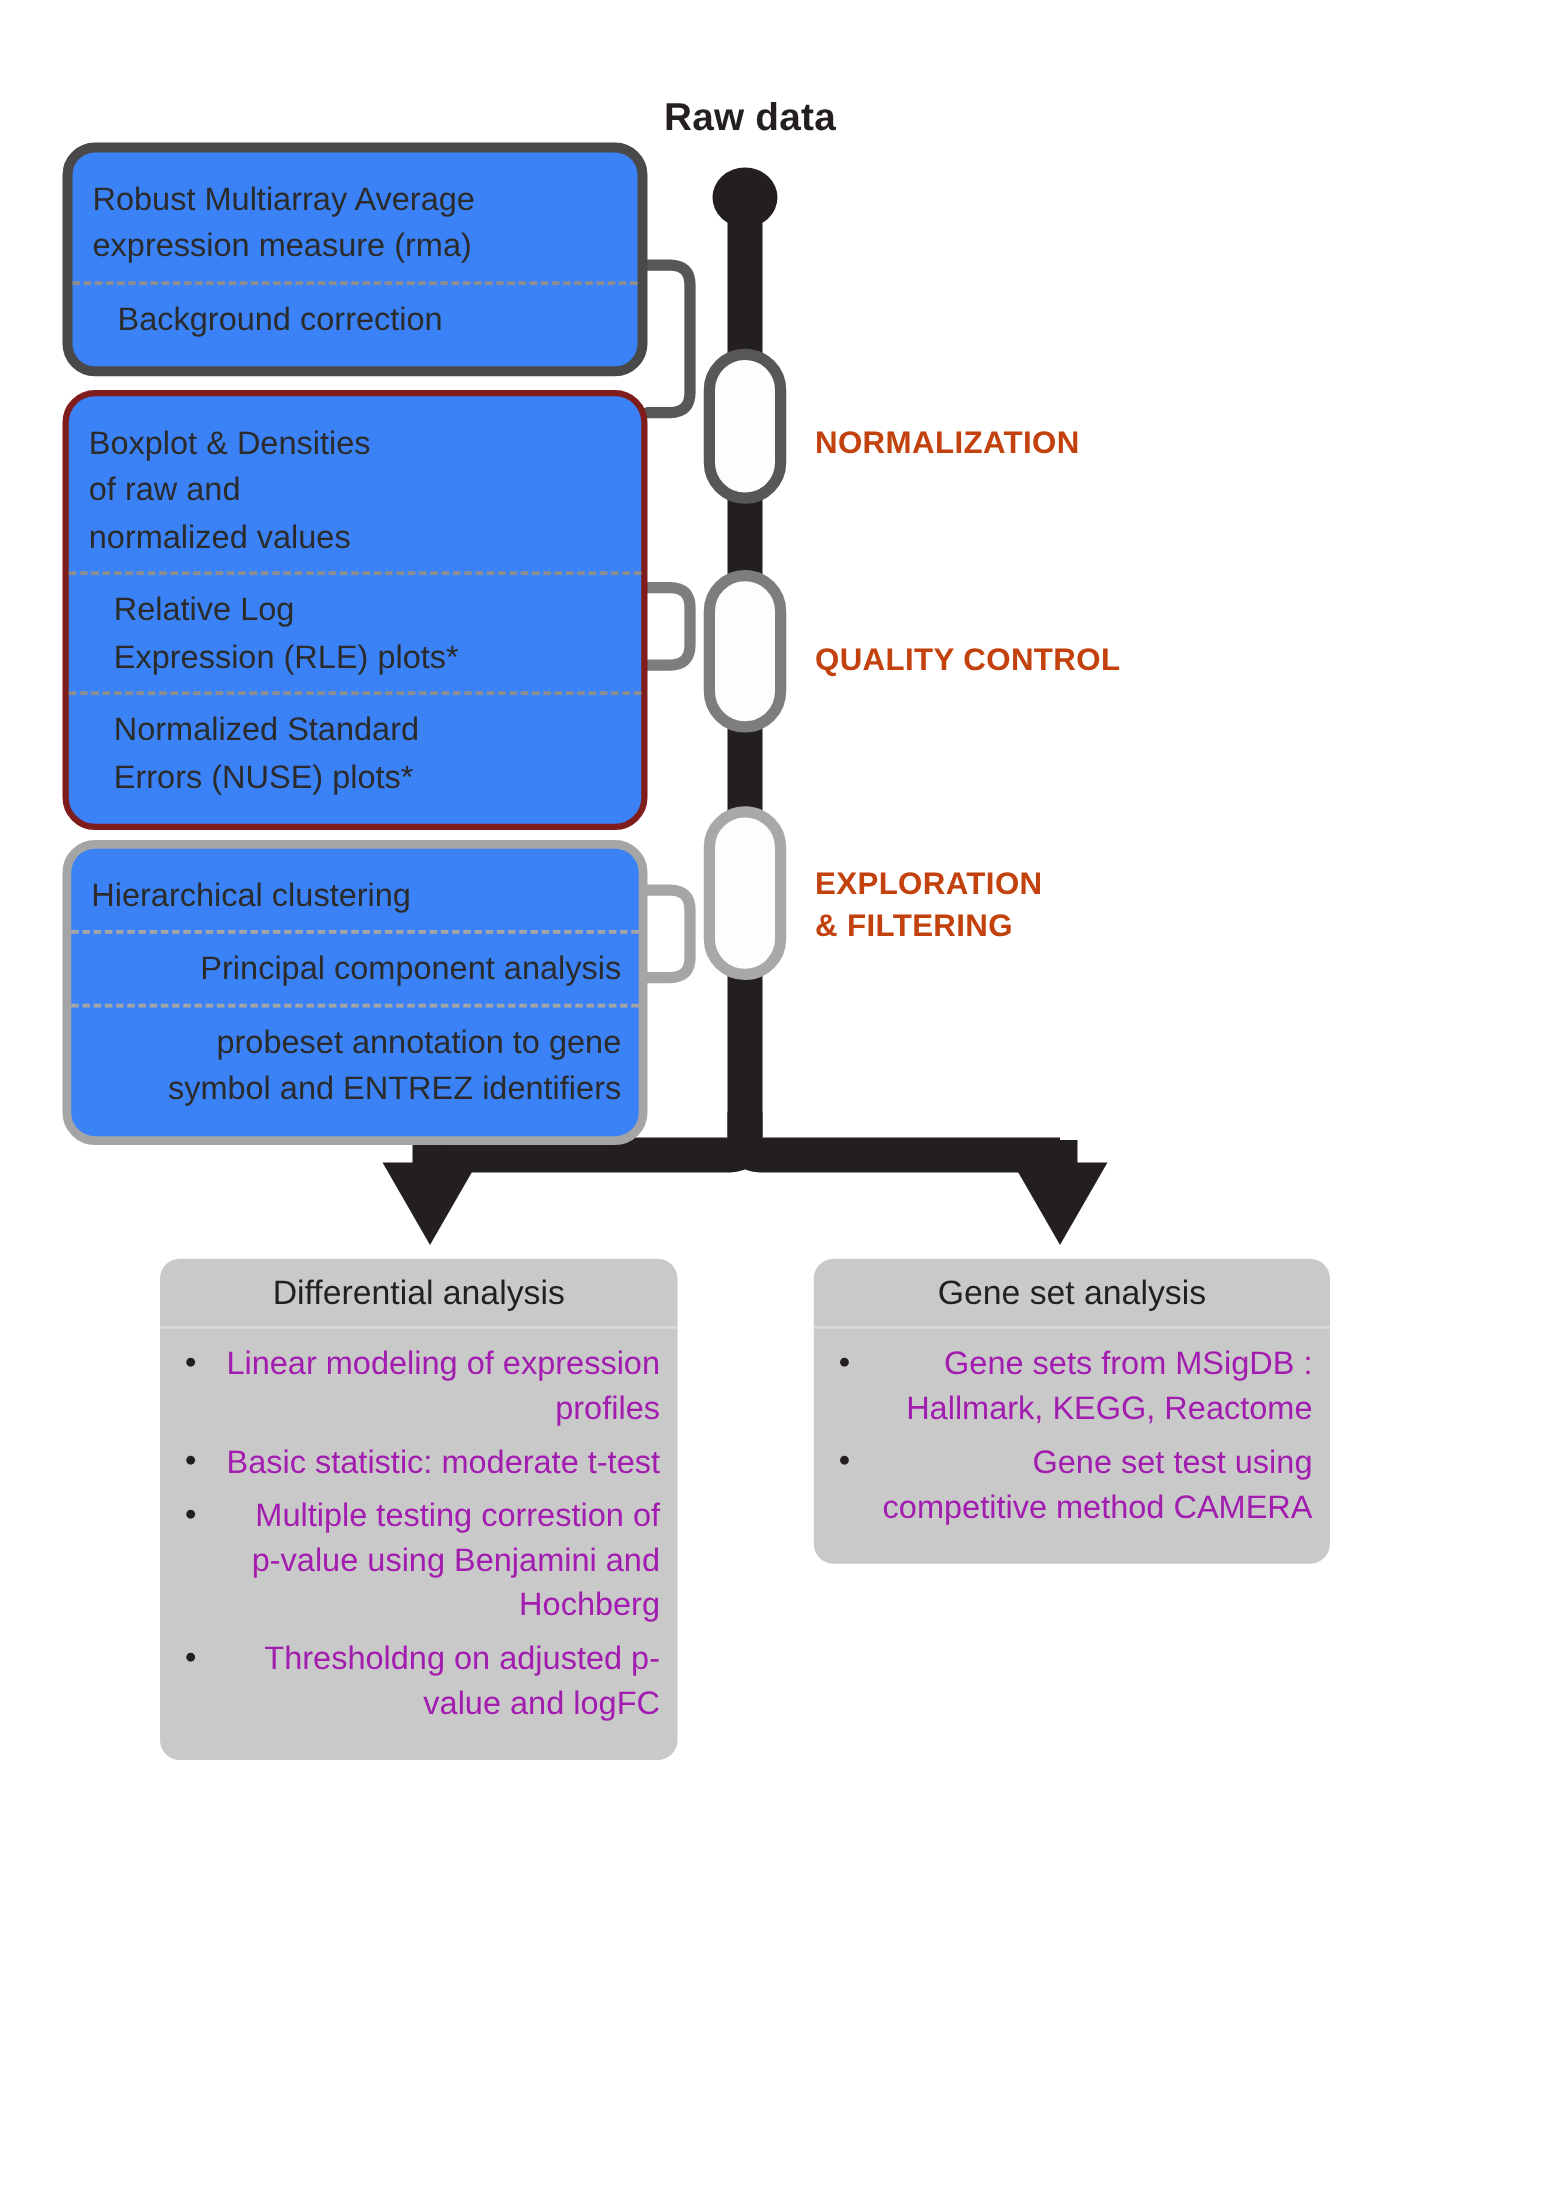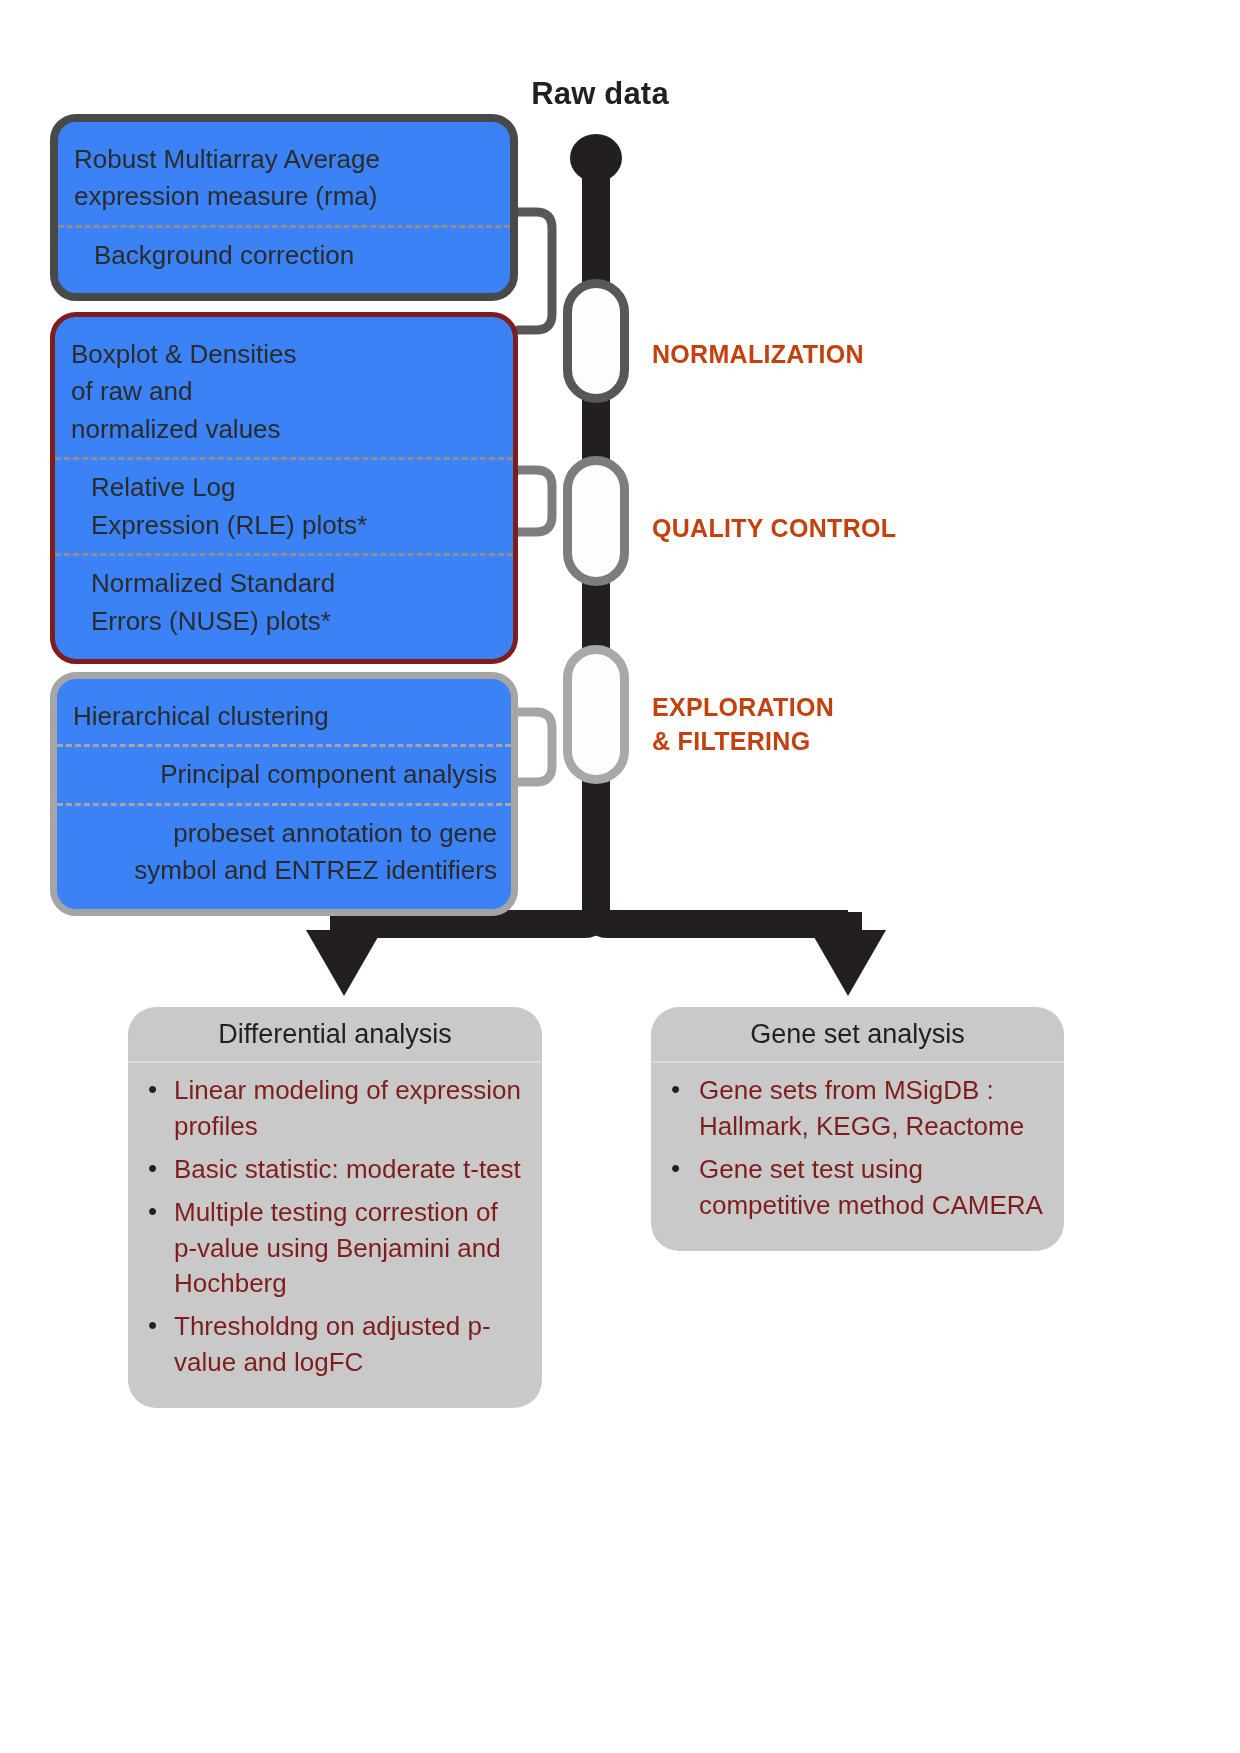--- a/index.html
+++ b/index.html
@@ -93,21 +93,21 @@
   }
   .detail-box.b3 .detail-row + .detail-row {
     border-top: 3px dashed #a5a5a5;
     text-align: right;
   }
 
   
   .result-panel {
     position: absolute;
     background: #c9c9c9;
-    border-radius: 28px;
+    border-radius: 16px;
     box-sizing: border-box;
     overflow: hidden;
   }
   .result-panel.left  { left: 128px; top: 1007px; width: 414px; }
   .result-panel.right { left: 651px; top: 1007px; width: 413px; }
 
   .result-title {
     font-size: 27px;
     text-align: center;
     color: #231f20;
@@ -116,23 +116,24 @@
   }
   .result-list {
     list-style: none;
     margin: 0;
     padding: 10px 14px 20px 16px;
   }
   .result-list li {
     position: relative;
     font-size: 26px;
     line-height: 1.38;
-    color: #7f1d1d;
+    color: #a21caf;
     padding-left: 30px;
     margin: 0 0 7px 0;
+    text-align: right;
   }
   .result-list li::before {
     content: "\2022";
     position: absolute;
     left: 4px;
     top: -1px;
     font-size: 26px;
     line-height: 1.38;
     color: #231f20;
   }

